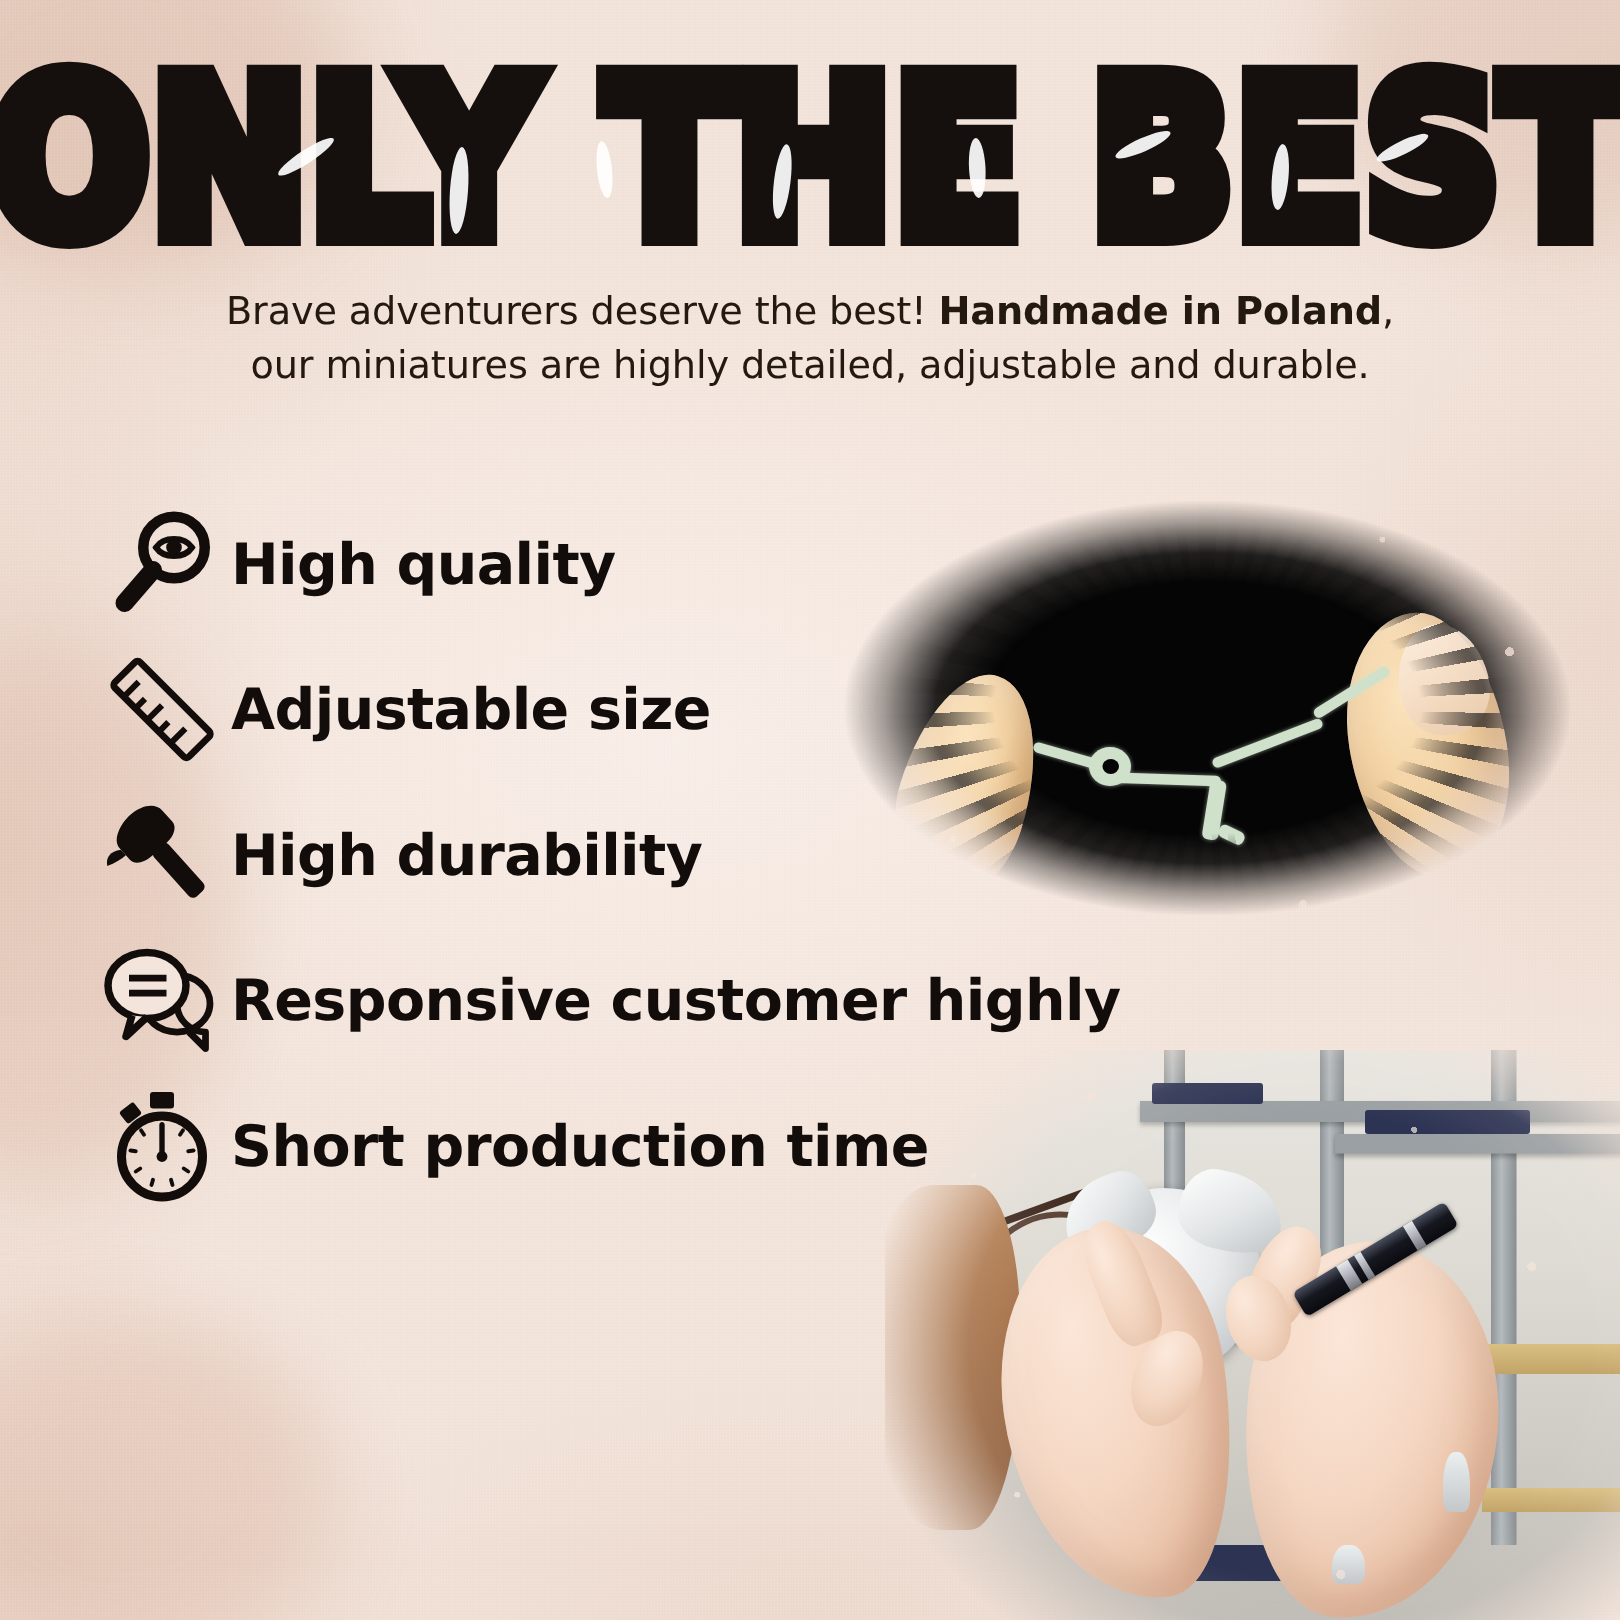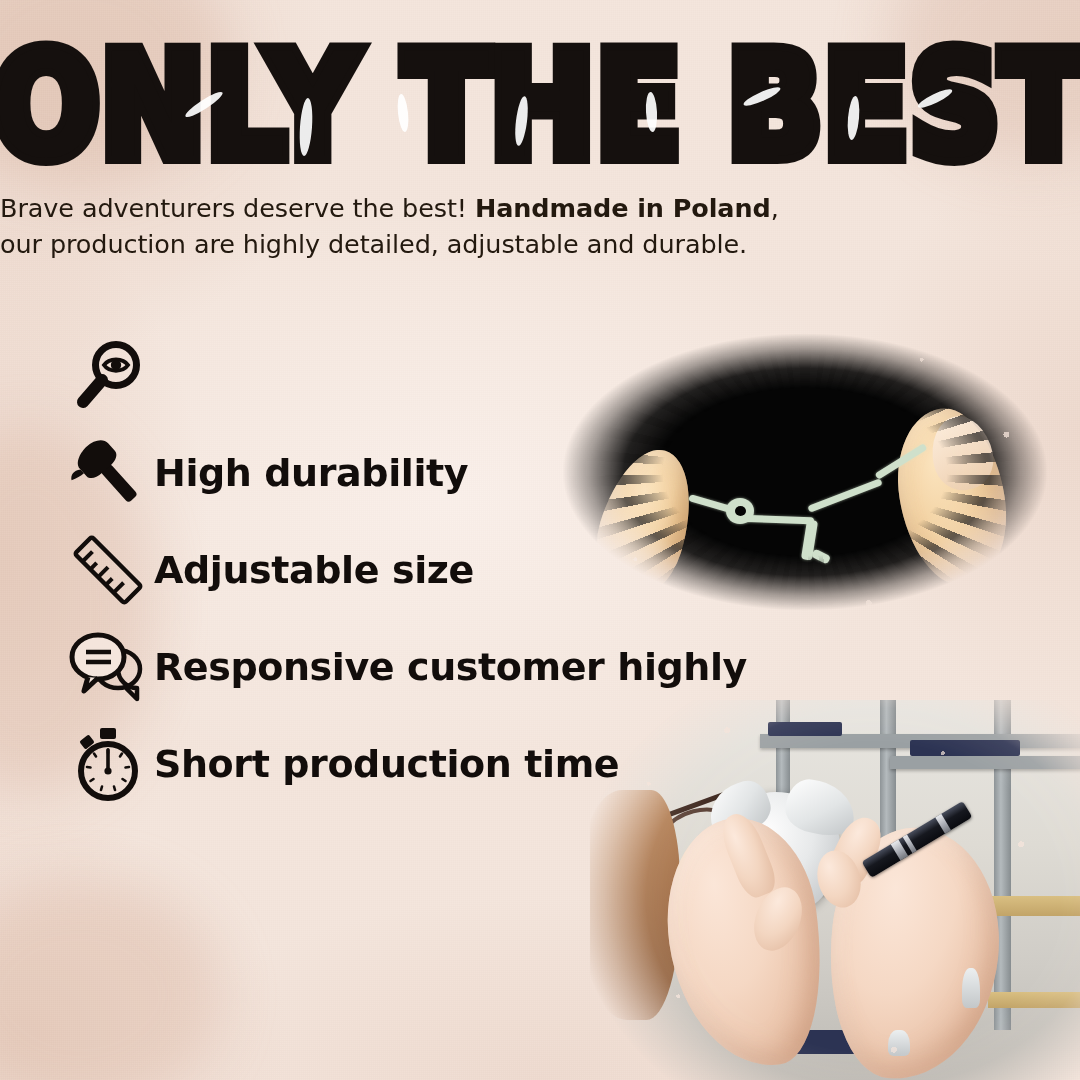--- a/index.html
+++ b/index.html
@@ -85,21 +85,21 @@
     opacity: 0.92;
     border-radius: 50%;
   }
 
   
   .subtitle {
     position: absolute;
     left: 0;
     right: 0;
     top: 190px;
-    text-align: left;
+    text-align: center;
     font-family: "DejaVu Sans", sans-serif;
     font-size: 25.5px;
     line-height: 1.42;
     color: #23190f;
     letter-spacing: -0.1px;
   }
   .subtitle b {
     font-weight: 700;
   }
 
@@ -378,63 +378,64 @@
     <div class="headline-gloss" style="left:646px; top:58px; width:11px; height:40px; transform:rotate(-3deg);"></div>
     <div class="headline-gloss" style="left:742px; top:58px; width:40px; height:9px; transform:rotate(-24deg);"></div>
     <div class="headline-gloss" style="left:848px; top:62px; width:11px; height:44px; transform:rotate(5deg);"></div>
     <div class="headline-gloss" style="left:916px; top:60px; width:38px; height:9px; transform:rotate(-26deg);"></div>
   </div>
 
   <div class="subtitle">
     <div>
       <span>Brave adventurers deserve the best! </span><b>Handmade in Poland</b><span>,</span>
     </div>
-    <div>our production are highly detailed, adjustable and durable.</div>
+    <div>our miniatures are highly detailed, adjustable and durable.</div>
   </div>
 
   <div class="features">
 
     <div class="feature-row">
       <div class="feature-icon">
         <svg width="74" height="72" viewBox="0 0 74 72" fill="none">
           <circle cx="45" cy="25" r="20.5" stroke="#120d0b" stroke-width="7"></circle>
           <path d="M31 40 L12 62" stroke="#120d0b" stroke-width="12" stroke-linecap="round"></path>
           <path d="M33 25 C38 17.5, 52 17.5, 57 25 C52 32.5, 38 32.5, 33 25 Z" stroke="#120d0b" stroke-width="4" fill="none"></path>
           <circle cx="45" cy="25" r="5.2" fill="#120d0b"></circle>
         </svg>
       </div>
-    </div>
-
-    <div class="feature-row">
-      <div class="feature-icon">
-        <svg width="76" height="72" viewBox="0 0 76 72" fill="none">
-          <g transform="rotate(-42 38 36)">
-            <rect x="33" y="30" width="13" height="42" rx="4" fill="#120d0b"></rect>
-            <path d="M20 14 C20 6, 32 2, 40 2 C50 2, 58 7, 58 14 L58 24 C58 29, 52 32, 46 32 L33 32 C26 32, 20 29, 20 24 Z" fill="#120d0b"></path>
-            <path d="M20 15 C14 11, 9 12, 6 17 C11 19, 16 20, 20 20 Z" fill="#120d0b"></path>
-          </g>
-        </svg>
-      </div>
-      <div class="feature-label">High durability</div>
+      <div class="feature-label">High quality</div>
     </div>
 
     <div class="feature-row">
       <div class="feature-icon">
         <svg width="76" height="74" viewBox="0 0 76 74" fill="none">
           <g transform="rotate(-45 38 37)">
             <rect x="26" y="2" width="24" height="70" rx="2.5" stroke="#120d0b" stroke-width="4.5" fill="none"></rect>
             <path d="M26 13 H40" stroke="#120d0b" stroke-width="4"></path>
             <path d="M26 24 H35" stroke="#120d0b" stroke-width="4"></path>
             <path d="M26 35 H40" stroke="#120d0b" stroke-width="4"></path>
             <path d="M26 46 H35" stroke="#120d0b" stroke-width="4"></path>
             <path d="M26 57 H40" stroke="#120d0b" stroke-width="4"></path>
           </g>
         </svg>
       </div>
       <div class="feature-label">Adjustable size</div>
+    </div>
+
+    <div class="feature-row">
+      <div class="feature-icon">
+        <svg width="76" height="72" viewBox="0 0 76 72" fill="none">
+          <g transform="rotate(-42 38 36)">
+            <rect x="33" y="30" width="13" height="42" rx="4" fill="#120d0b"></rect>
+            <path d="M20 14 C20 6, 32 2, 40 2 C50 2, 58 7, 58 14 L58 24 C58 29, 52 32, 46 32 L33 32 C26 32, 20 29, 20 24 Z" fill="#120d0b"></path>
+            <path d="M20 15 C14 11, 9 12, 6 17 C11 19, 16 20, 20 20 Z" fill="#120d0b"></path>
+          </g>
+        </svg>
+      </div>
+      <div class="feature-label">High durability</div>
     </div>
 
     <div class="feature-row">
       <div class="feature-icon">
         <svg width="80" height="72" viewBox="0 0 80 72" fill="none">
           <path d="M50 38 C50 49, 59 57, 69 57 L69 68 L58 57" stroke="#120d0b" stroke-width="4.5" fill="none" stroke-linejoin="round"></path>
           <ellipse cx="50" cy="38" rx="22" ry="19" stroke="#120d0b" stroke-width="4.5" fill="none"></ellipse>
           <ellipse cx="30" cy="26" rx="26" ry="22" stroke="#120d0b" stroke-width="5" fill="#f4e5dc"></ellipse>
           <path d="M20 46 L16 60 L30 47" stroke="#120d0b" stroke-width="5" fill="#f4e5dc" stroke-linejoin="round"></path>
           <path d="M18 21 H43" stroke="#120d0b" stroke-width="4.5"></path>

